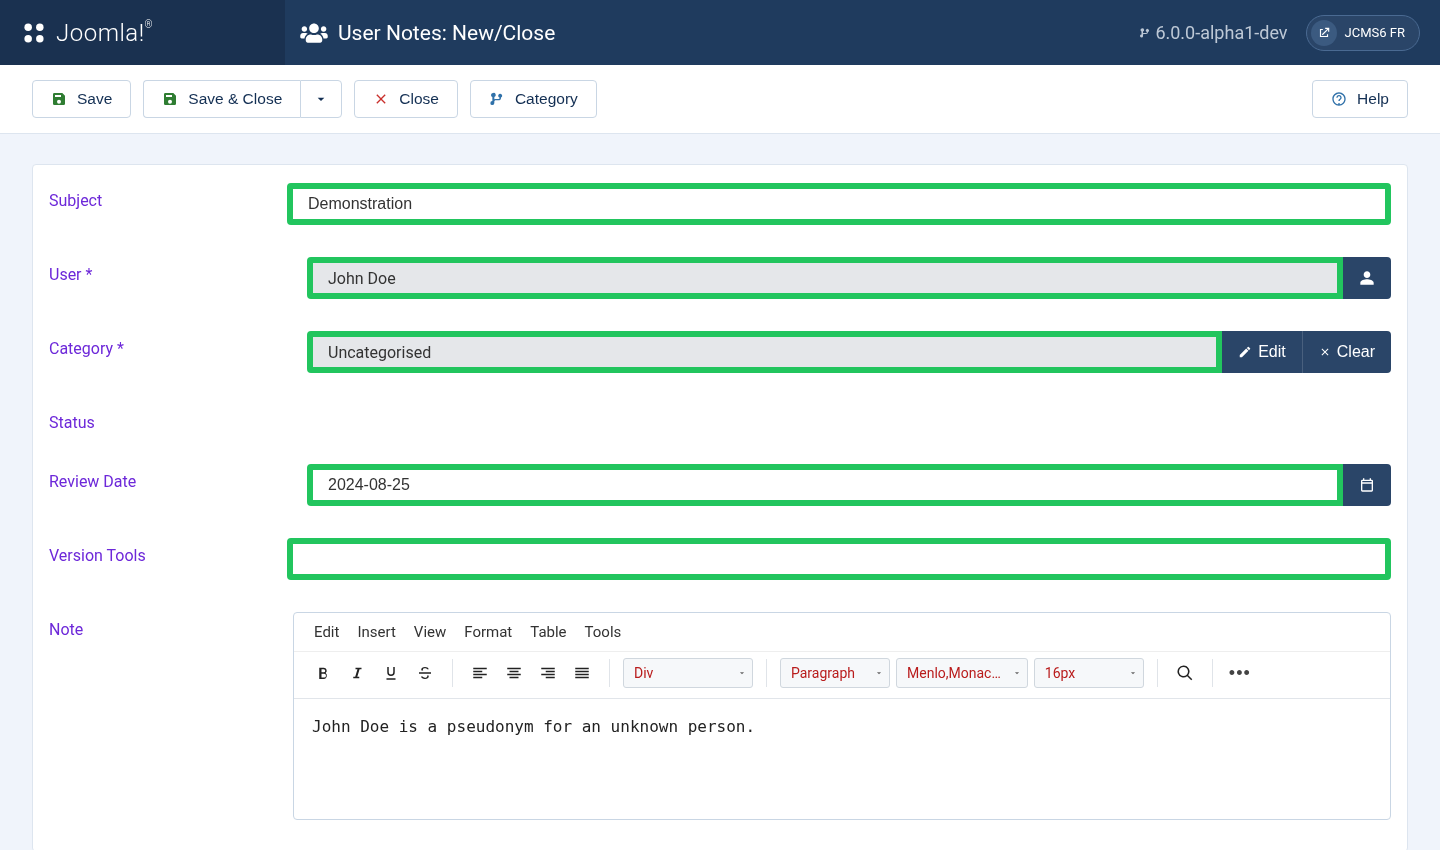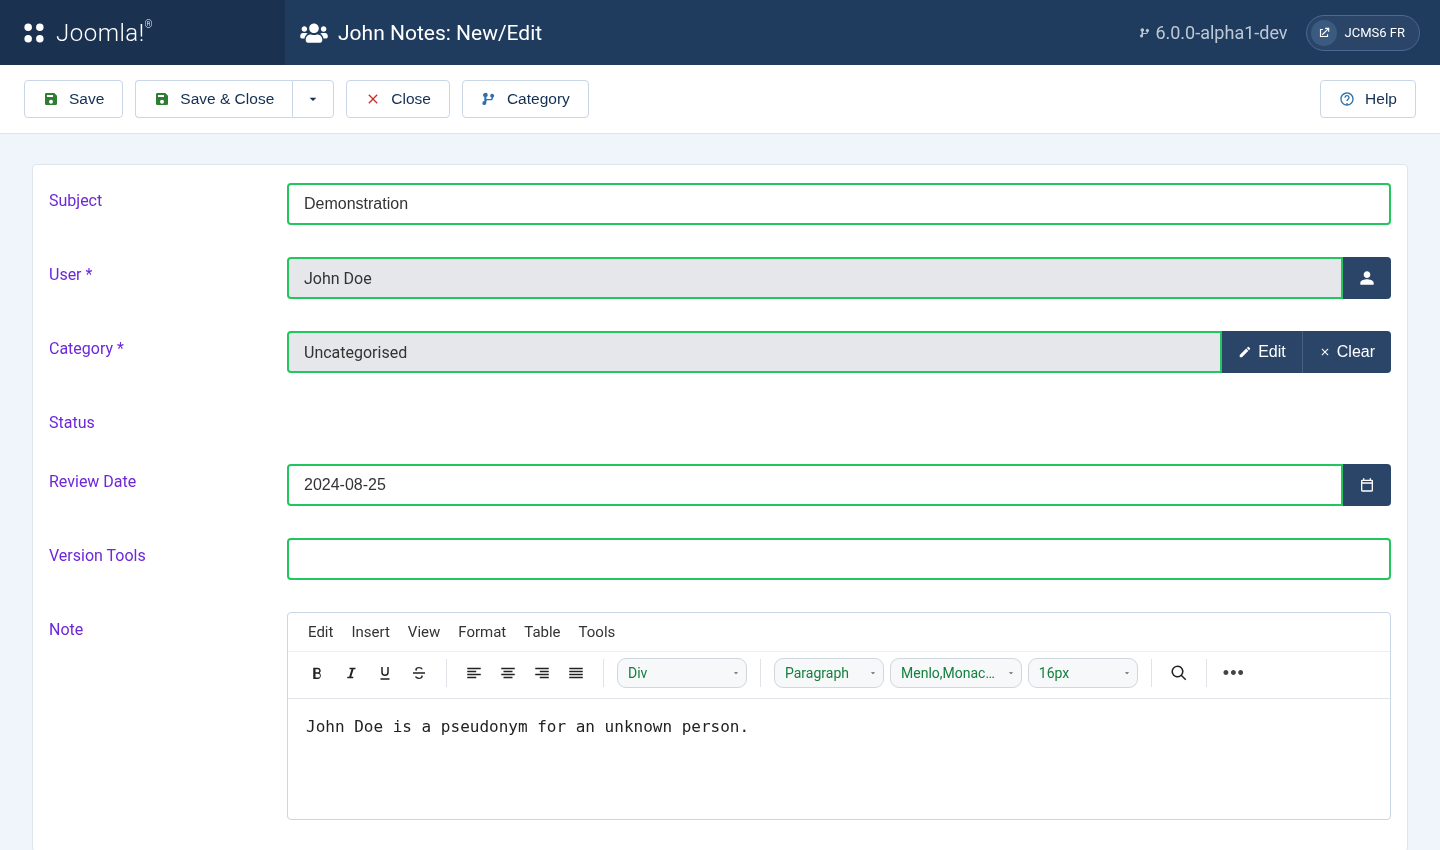--- a/index.html
+++ b/index.html
@@ -11,60 +11,60 @@
   .logo-text { font-size: 24px; font-weight: 300; letter-spacing: 0.5px; }
   .logo-text sup { font-size: 10px; vertical-align: top; }
   .title-area { display: flex; align-items: center; gap: 10px; padding: 0 15px; flex: 1; }
   .title-icon { width: 28px; height: 22px; fill: #fff; }
   .page-title { font-size: 21px; font-weight: 400; color: #fff; }
   .header-right { display: flex; align-items: center; gap: 18px; padding-right: 20px; }
   .version-text { font-size: 18px; opacity: 0.9; color: #cfd8e3; display:flex; align-items:center; gap:4px;}
   .site-pill { display: flex; align-items: center; gap: 8px; background: #2a4568; border: 1px solid #4a6a92; border-radius: 18px; padding: 4px 14px 4px 4px; font-size: 13px; color:#fff; }
   .site-pill .ext-icon { width: 26px; height: 26px; background: #3b5a80; border-radius: 50%; display:flex; align-items:center; justify-content:center; }
   
-  .toolbar { display: flex; align-items: center; gap: 12px; padding: 15px 24px; background: #fff; border-bottom: 1px solid #dde5ef; }
+  .toolbar { display: flex; align-items: center; gap: 12px; padding: 15px 32px; background: #fff; border-bottom: 1px solid #dde5ef; }
   .btn { display: inline-flex; align-items: center; gap: 10px; padding: 9px 18px; border: 1px solid #c9d6e4; border-radius: 4px; background: #fff; font-size: 15.5px; color: #132f53; cursor: pointer; }
   .btn .icon { width: 16px; height: 16px; }
   .btn-group { display: inline-flex; }
   .btn-group .btn:first-child { border-top-right-radius: 0; border-bottom-right-radius: 0; border-right: none;}
   .btn-group .btn.drop { border-top-left-radius: 0; border-bottom-left-radius: 0; padding: 9px 12px; }
   .toolbar-spacer { flex: 1; }
   .icon-green { fill: #2f7d32; }
   .icon-red { fill: #c9302c; }
   .icon-blue { fill: #3071a9; }
   .icon-dark { fill: #132f53; }
   
   .form-area { padding: 30px 32px; }
   .card { background: #fff; border: 1px solid #dde5ef; border-radius: 4px; padding: 18px 16px 30px; }
   .form-row { display: flex; align-items: flex-start; margin-bottom: 32px; }
-  .form-row:last-child { margin-bottom: 1px; }
+  .form-row:last-child { margin-bottom: 1px; gap: 6px; }
   .form-label { width: 238px; font-size: 16px; color: #6d28d9; padding-top: 8px; }
   .form-control-wrap { flex: 1; }
-  .input, .input-ro, .select-display, .date-input { width: 100%; height: 42px; padding: 0 15px; border: 2px solid #22c55e; border-radius: 4px; font-size: 16px; color: #333; background:#fff; }
-  .input-group { display: flex; }
+  .input, .input-ro, .select-display, .date-input { width: 100%; height: 42px; padding: 0 15px; border: 6px solid #22c55e; border-radius: 4px; font-size: 16px; color: #333; background:#fff; }
+  .input-group { display: flex; margin-left: 20px; }
   .input-group .input, .input-group .input-ro, .input-group .date-input, .input-group .select-display { border-top-right-radius: 0; border-bottom-right-radius: 0; flex: 1; }
   .input-ro { background: #e5e7ea; color:#333; display:flex; align-items:center; }
   .addon-btn { display:flex; align-items:center; justify-content:center; min-width: 47px; padding: 0 16px; background: #2a4568; color:#fff; border: none; border-radius: 0 4px 4px 0; cursor:pointer; }
   .addon-btn + .addon-btn { border-left: 1px solid rgba(255,255,255,0.15); }
   .addon-btn.with-text { gap:6px; font-size: 16px; }
   .addon-btn.middle { border-radius: 0; }
   
   .status-group .select-display { border: 1px solid #2f7d32; color:#2f7d32; display:flex; align-items:center; }
   .status-group .addon-btn { background:#2f7d32; }
   
   .editor { border: 1px solid #c9d6e4; border-radius: 4px; }
   .editor-menus { display:flex; gap: 18px; padding: 10px 20px; font-size: 15px; color:#333; border-bottom:1px solid #eee; }
   .editor-menus span { cursor:pointer; }
   .editor-toolbar { display:flex; align-items:center; gap:0; padding: 4px 8px 8px; border-bottom:1px solid #e1e5ea; flex-wrap:wrap; }
   .tb-group { display:flex; align-items:center; padding: 0 4px; }
   .tb-sep { width:1px; height: 28px; background:#e0e4e9; margin: 0 6px; }
   .tb-btn { width:34px; height:34px; display:flex; align-items:center; justify-content:center; border:none; background:transparent; cursor:pointer; border-radius:3px; }
   .tb-btn svg { width: 18px; height:18px; fill:#222; }
   .tb-select { position:relative; margin: 0 3px; }
-  .tb-select .sel { height:30px; min-width: 130px; padding: 0 26px 0 10px; border:1px solid #d0d7de; border-radius:9px; background:#f6f8fa; font-size:14px; color:#15803d; display:flex; align-items:center; white-space:nowrap; overflow:hidden; }
+  .tb-select .sel { height:30px; min-width: 130px; padding: 0 26px 0 10px; border:1px solid #d0d7de; border-radius:3px; background:#f6f8fa; font-size:14px; color:#b91c1c; display:flex; align-items:center; white-space:nowrap; overflow:hidden; }
   .tb-select .chev { position:absolute; right:6px; top:50%; transform:translateY(-50%); pointer-events:none; }
   .tb-select.sm .sel { min-width: 110px; }
   .editor-body { padding: 18px 18px 60px; font-family: Menlo, Monaco, Consolas, monospace; font-size: 16px; color:#222; min-height: 120px; }
   .ellipsis-dots { font-size:18px; letter-spacing:1px; color:#444; }
   svg { display:block; }
 </style>
 </head>
 <body>
 
 <div class="header">
@@ -76,21 +76,21 @@
           <circle cx="7" cy="17" r="3.2"></circle>
           <circle cx="17" cy="17" r="3.2"></circle>
         </g>
       </svg>
     <span class="logo-text"><span>Joomla!</span><sup>®</sup></span>
   </div>
   <div class="title-area">
     <svg class="title-icon" viewBox="0 0 640 512">
         <path fill="#fff" d="M96 224c35 0 64-29 64-64s-29-64-64-64-64 29-64 64 29 64 64 64zm448 0c35 0 64-29 64-64s-29-64-64-64-64 29-64 64 29 64 64 64zm32 32h-64c-17 0-33 7-45 18 40 22 68 62 74 110h66c18 0 33-15 33-33v-31c0-35-29-64-64-64zm-256 0c62 0 112-50 112-112S382 32 320 32 208 82 208 144s50 112 112 112zm77 32h-8c-21 10-44 16-69 16s-48-6-69-16h-8c-64 0-115 52-115 115v29c0 27 21 48 48 48h288c27 0 48-21 48-48v-29c0-63-51-115-115-115zM173 274c-12-11-28-18-45-18H64c-35 0-64 29-64 64v31c0 18 15 33 33 33h65c7-48 35-88 75-110z"></path>
       </svg>
-    <h1 class="page-title">John Notes: New/Edit</h1>
+    <h1 class="page-title">User Notes: New/Close</h1>
   </div>
   <div class="header-right">
     <span class="version-text">
       <svg width="12" height="12" viewBox="0 0 24 24">
           <path fill="#cfd8e3" d="M6 3a3 3 0 0 0-1 5.83v6.34A3 3 0 1 0 8 18v-2c0-1.1.9-2 2-2h4a4 4 0 0 0 4-4v-.17A3 3 0 1 0 16 10c0 .02 0 .02 0 0a2 2 0 0 1-2 2h-4c-.7 0-1.37.18-1.95.5V8.83A3 3 0 0 0 6 3z"></path>
         </svg>
       <span>6.0.0-alpha1-dev</span>
     </span>
     <span class="site-pill">
       <span class="ext-icon">

